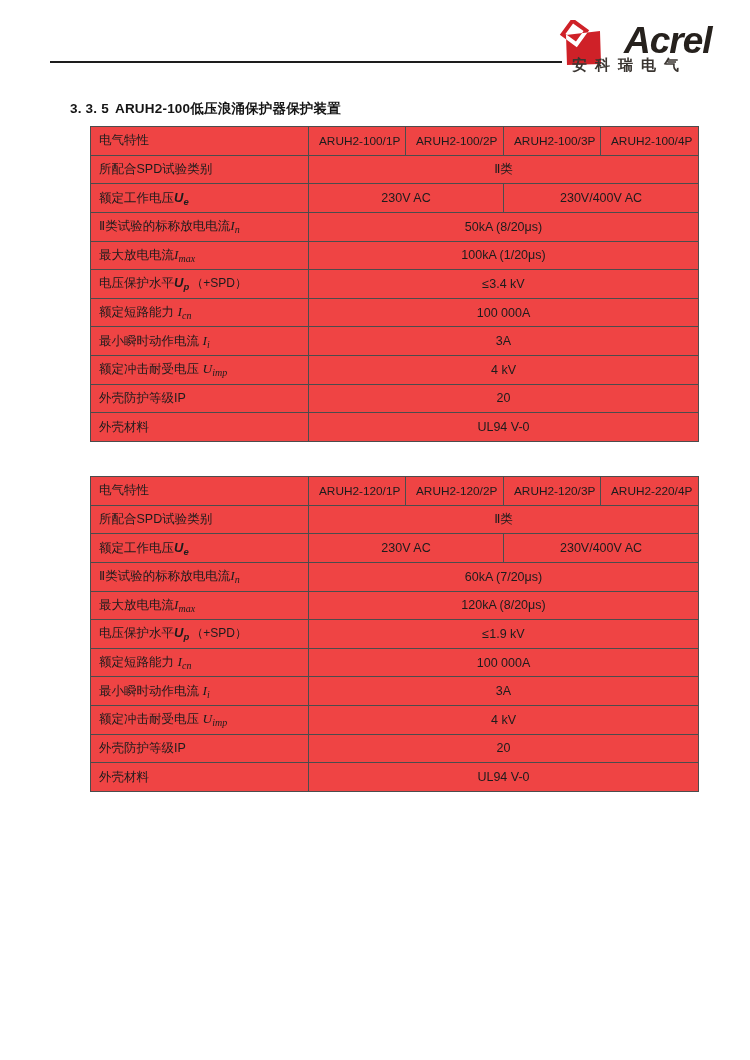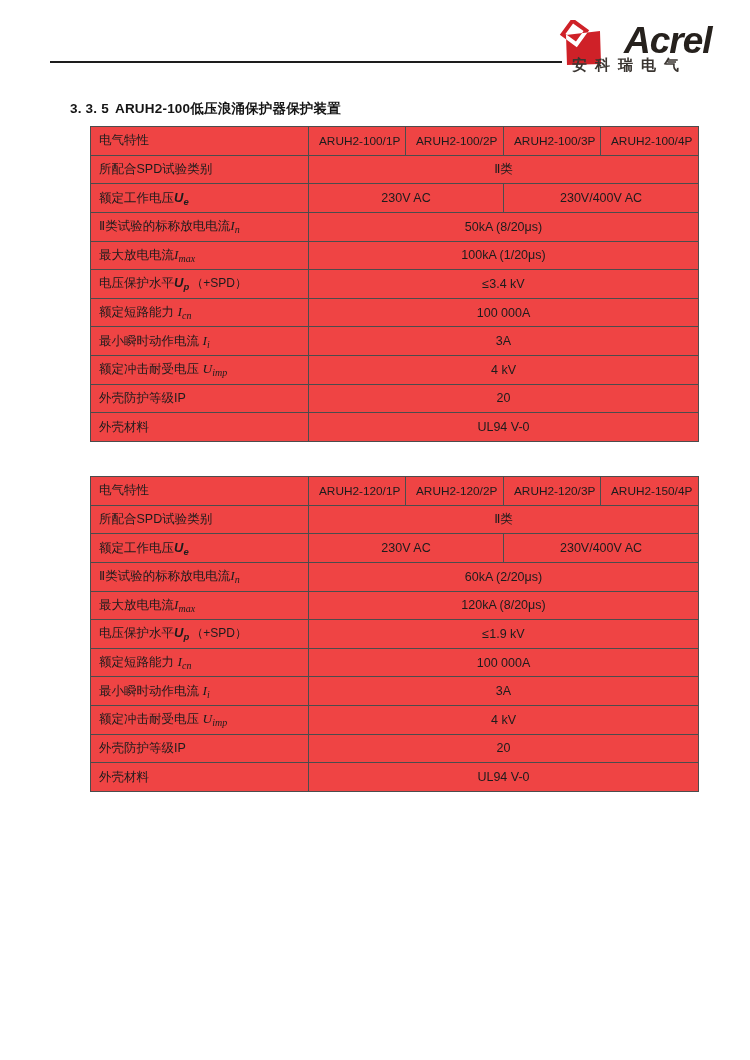--- a/index.html
+++ b/index.html
@@ -154,34 +154,34 @@
           <col style="width: 98px;">
           <col style="width: 97px;">
           <col style="width: 98px;">
         </colgroup>
         <tbody>
           <tr>
             <td class="corner-cell">电气特性</td>
             <td class="model-cell">ARUH2-120/1P</td>
             <td class="model-cell">ARUH2-120/2P</td>
             <td class="model-cell">ARUH2-120/3P</td>
-            <td class="model-cell">ARUH2-150/4P</td>
+            <td class="model-cell">ARUH2-220/4P</td>
           </tr>
           <tr>
             <td class="label-cell"><span>所配合SPD试验类别</span></td>
             <td class="value-cell" colspan="4">Ⅱ类</td>
           </tr>
           <tr>
             <td class="label-cell"><span>额定工作电压</span><span class="sym-bi">U</span><span class="sub-bi">e</span></td>
             <td class="value-cell" colspan="2">230V AC</td>
             <td class="value-cell" colspan="2">230V/400V AC</td>
           </tr>
           <tr>
             <td class="label-cell"><span>Ⅱ类试验的标称放电电流</span><span class="sym-si">I</span><span class="sub-si">n</span></td>
-            <td class="value-cell" colspan="4">60kA (2/20μs)</td>
+            <td class="value-cell" colspan="4">60kA (7/20μs)</td>
           </tr>
           <tr>
             <td class="label-cell"><span>最大放电电流</span><span class="sym-si">I</span><span class="sub-si">max</span></td>
             <td class="value-cell" colspan="4">120kA (8/20μs)</td>
           </tr>
           <tr>
             <td class="label-cell"><span>电压保护水平</span><span class="sym-bi">U</span><span class="sub-bi">p</span><span class="paren">（+SPD）</span></td>
             <td class="value-cell" colspan="4">≤1.9 kV</td>
           </tr>
           <tr>

